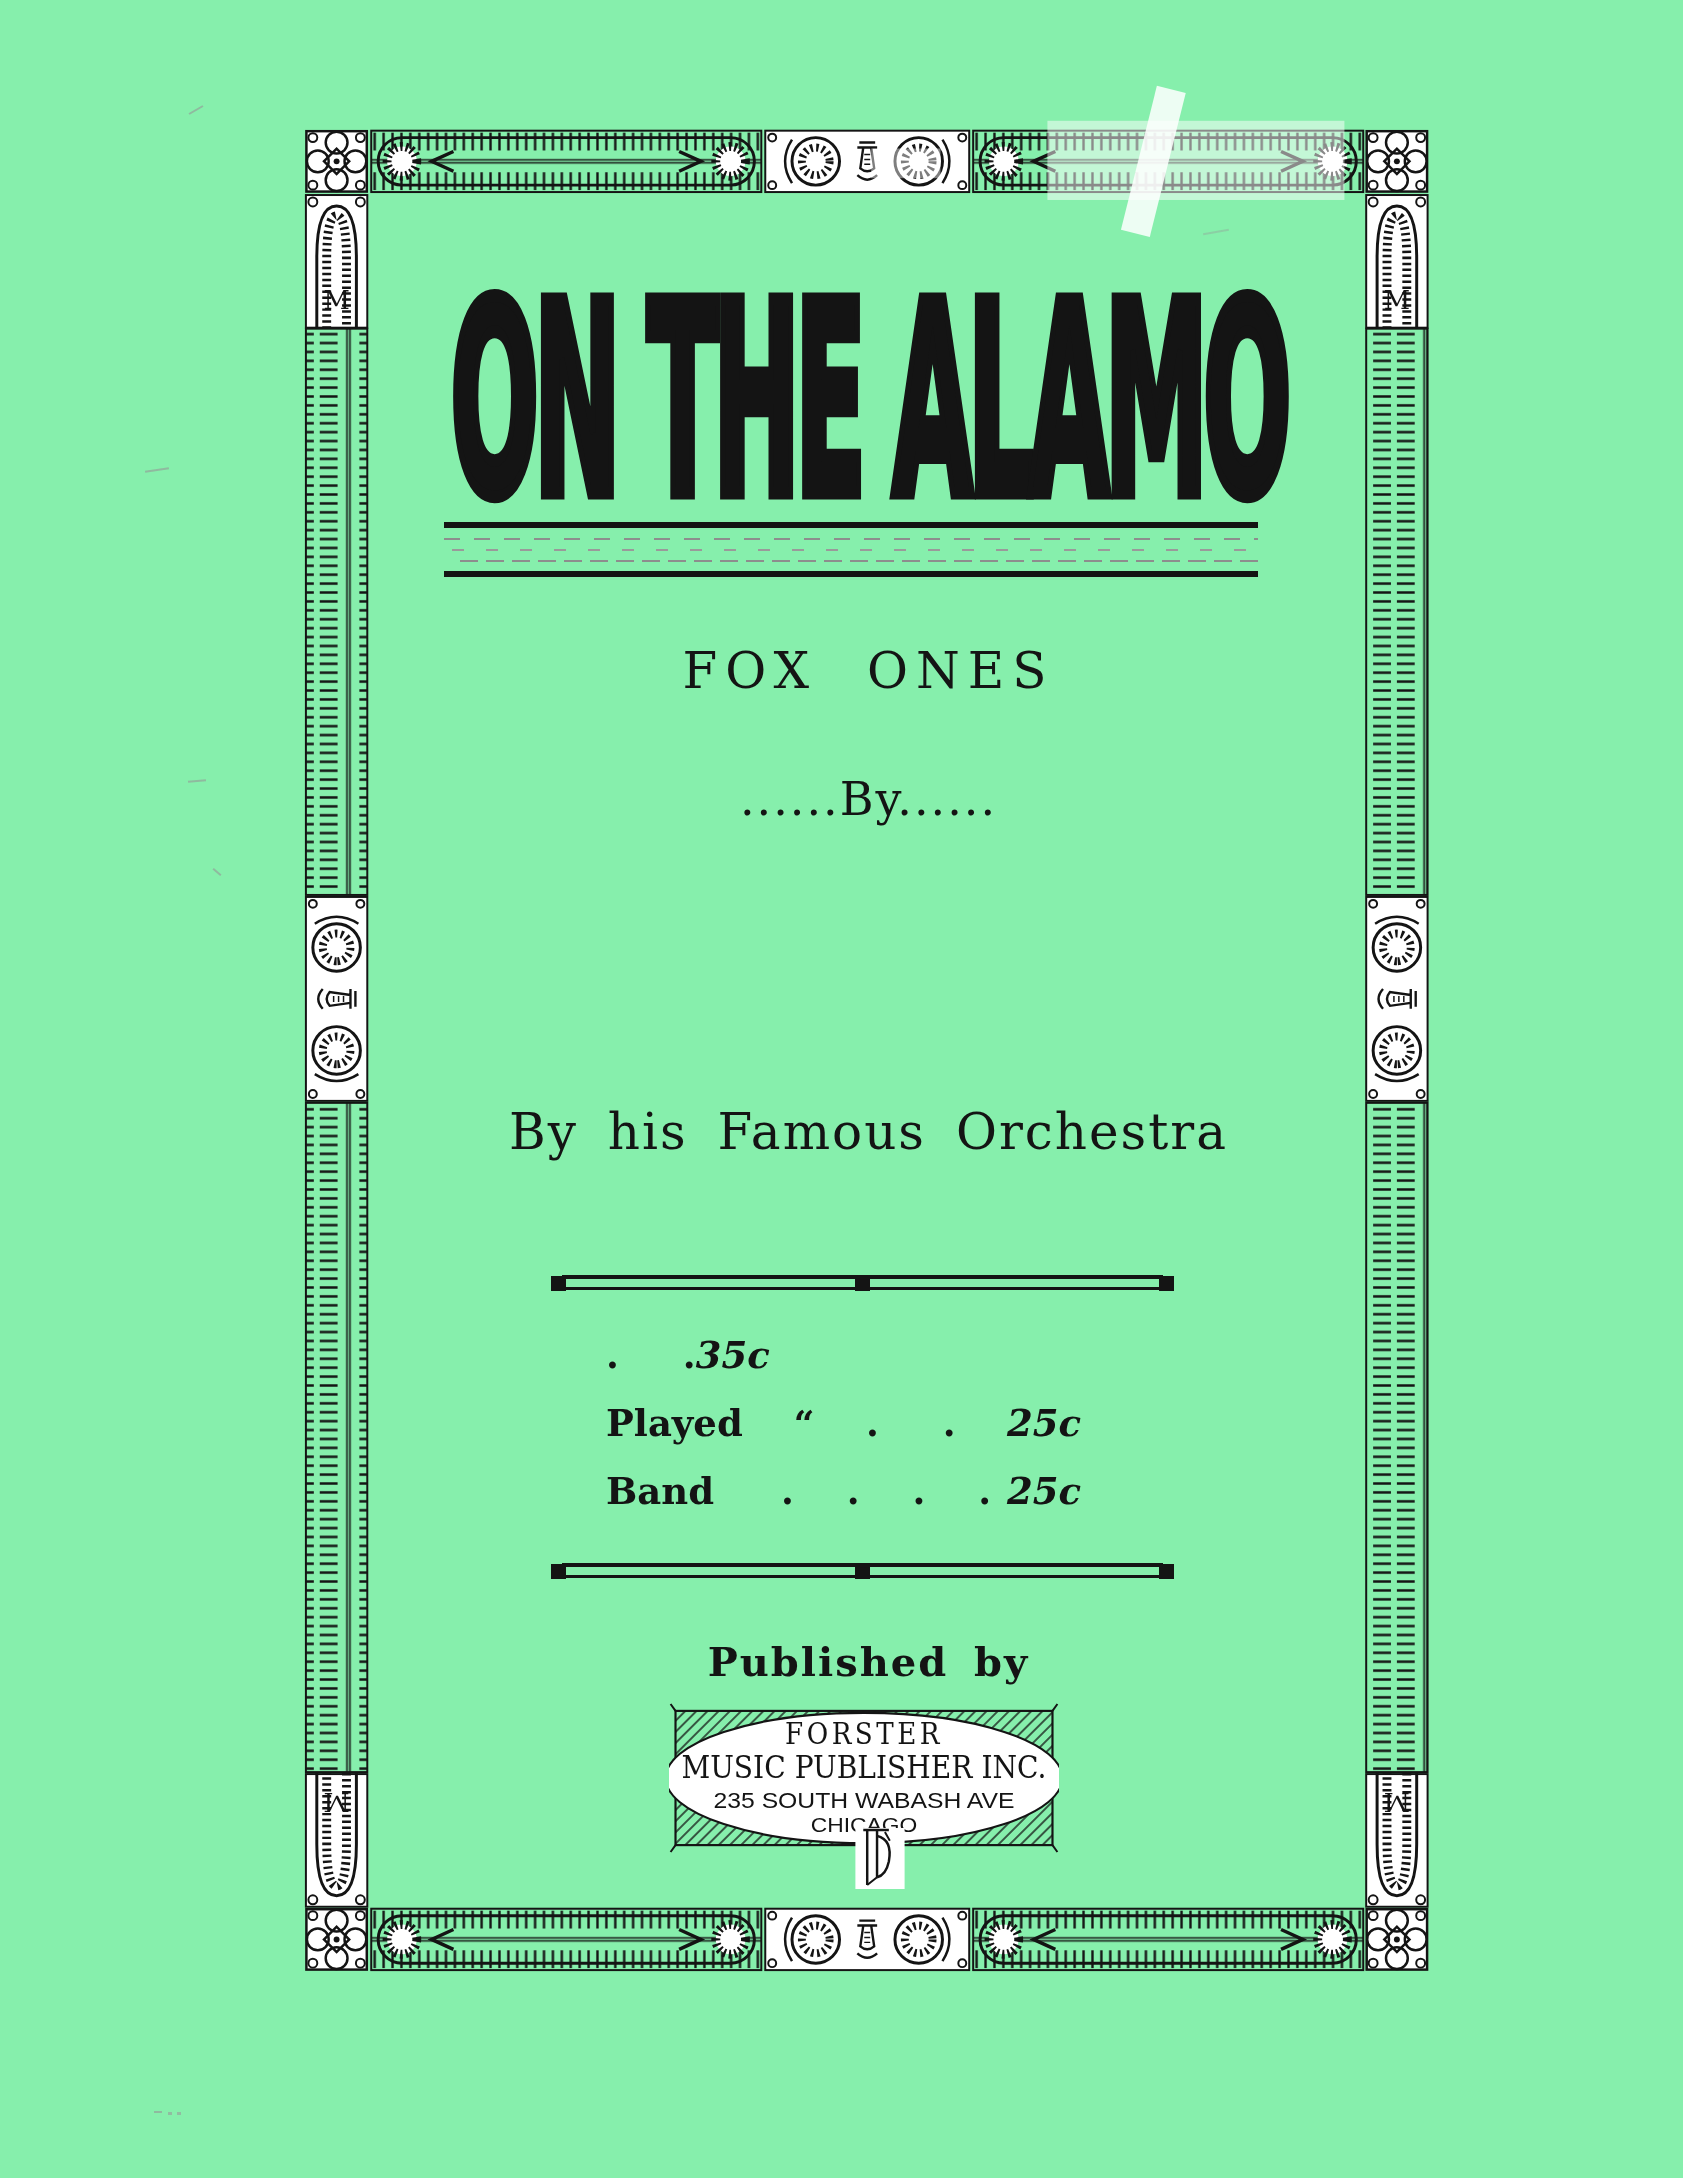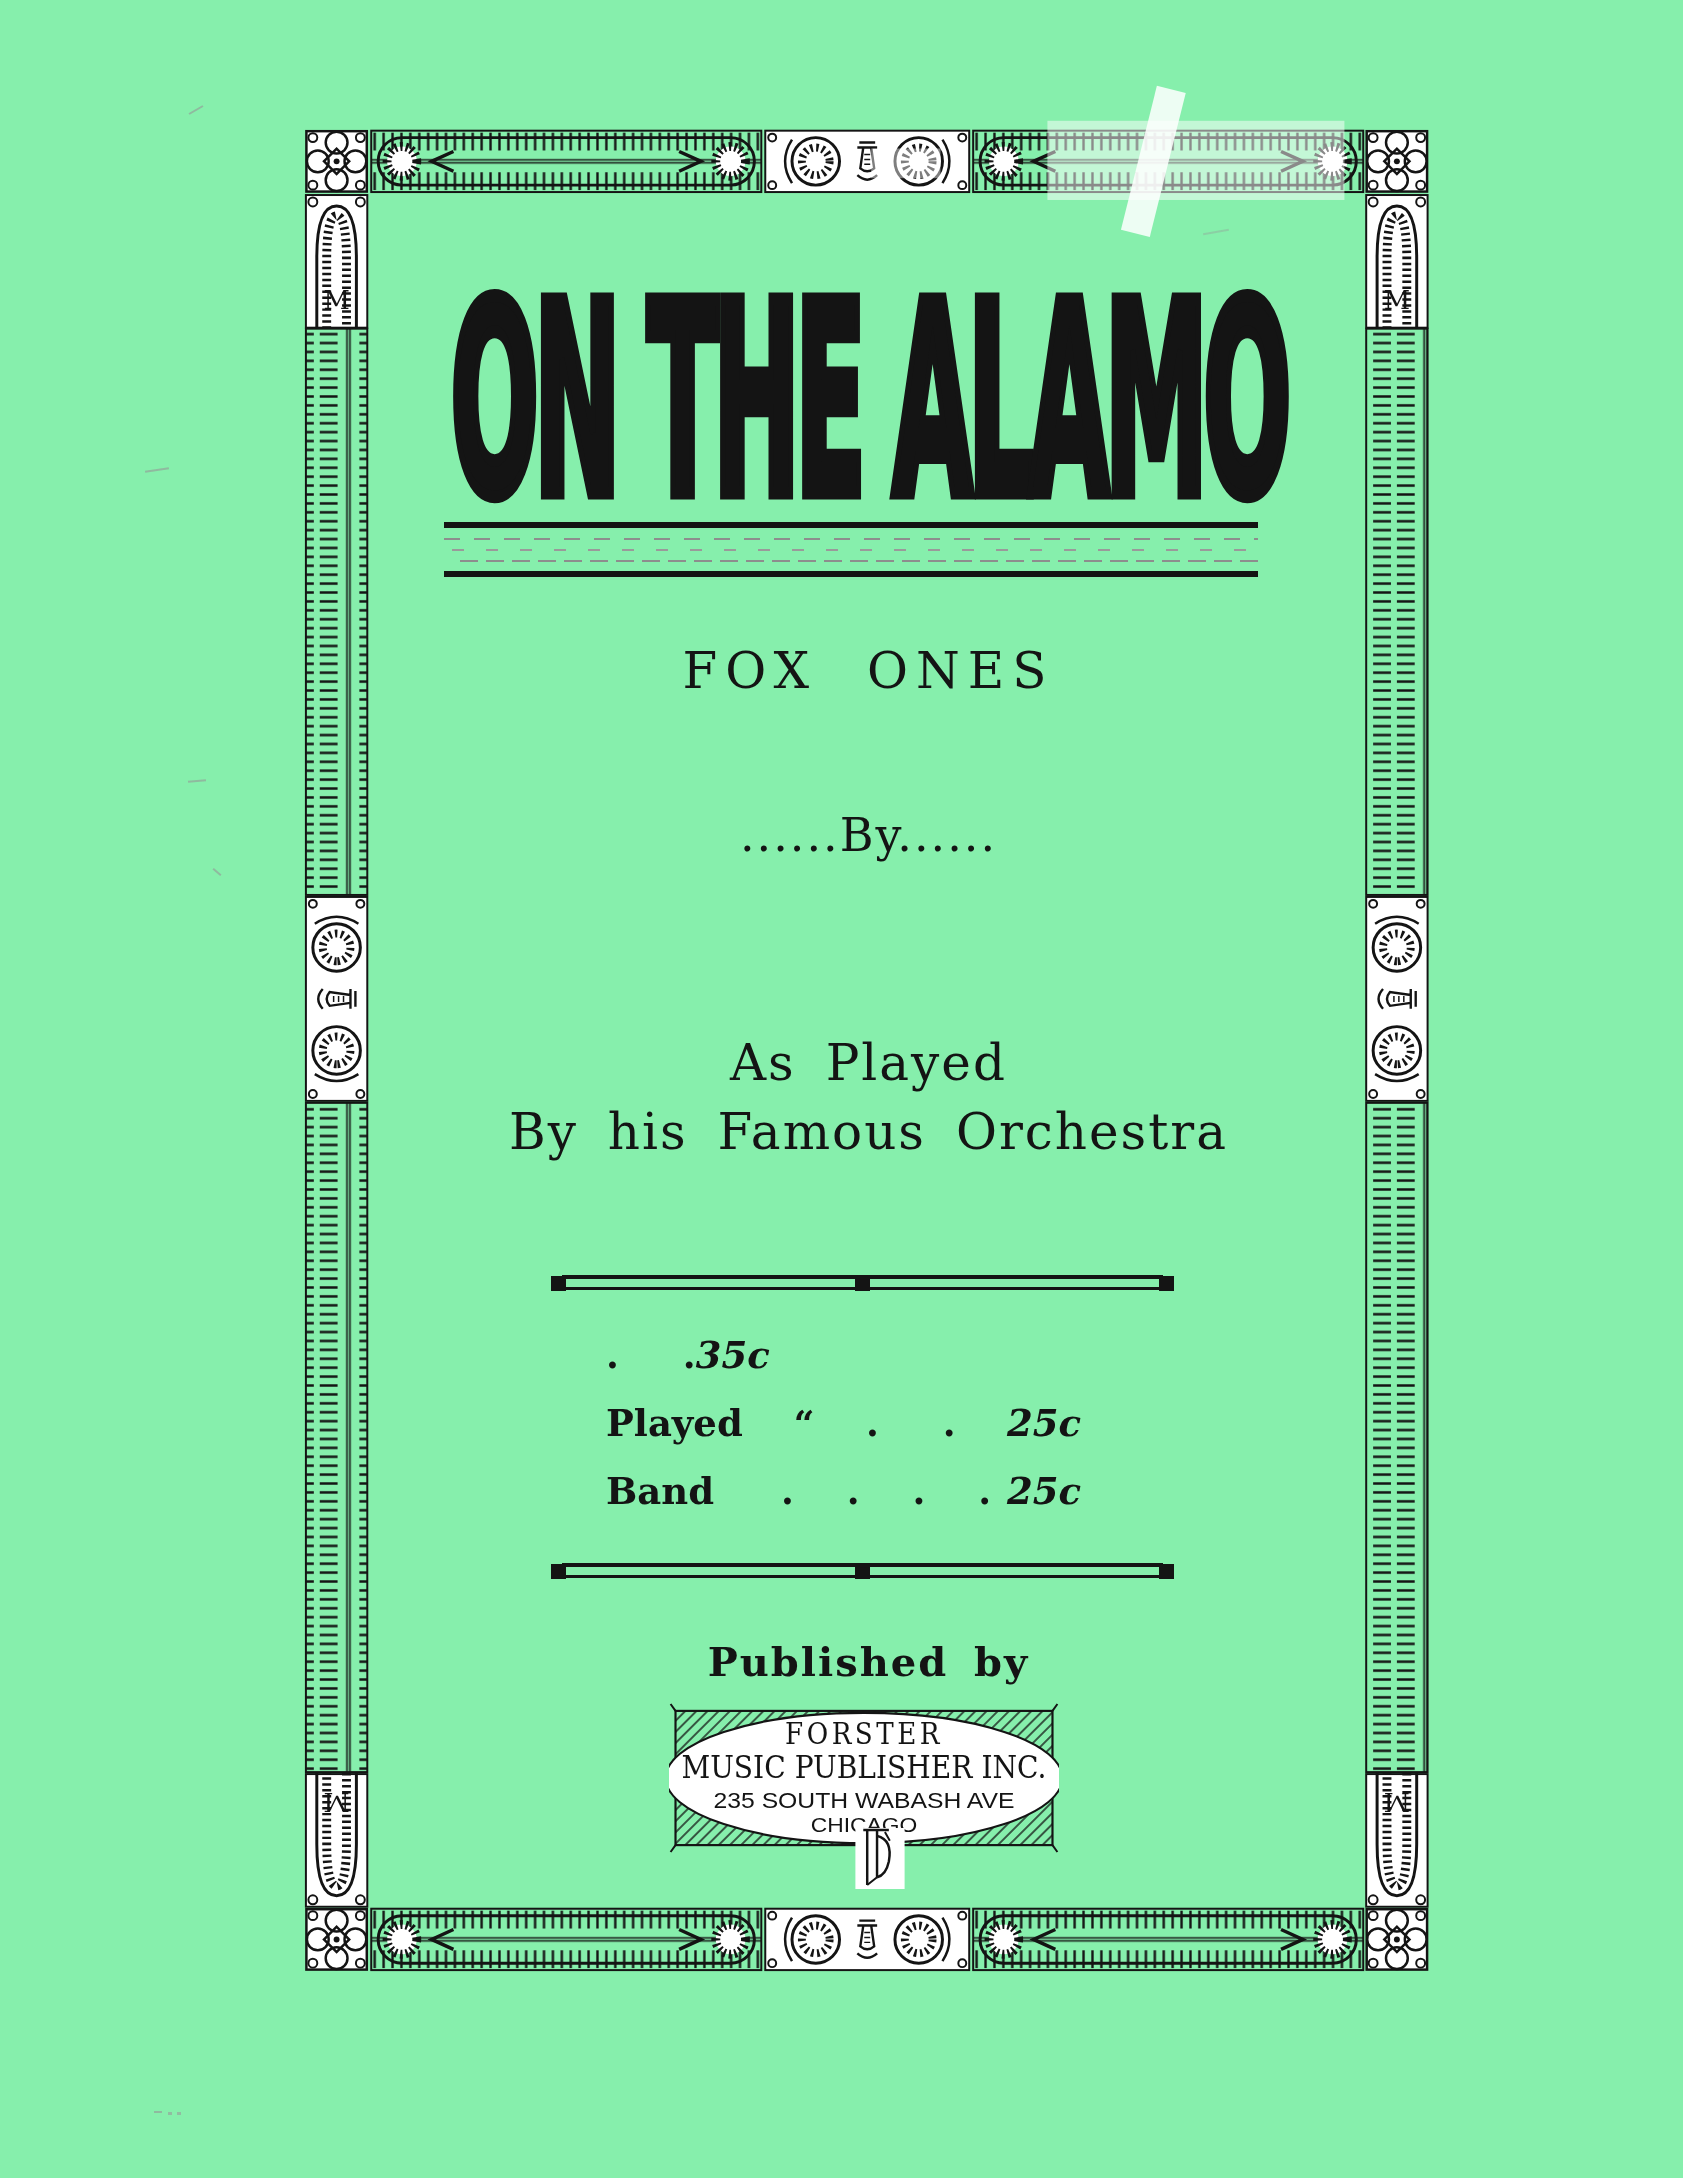--- a/index.html
+++ b/index.html
@@ -17,21 +17,21 @@
   
   .title-rule{left:444px;top:522px;width:814px;height:55px;
     background:
       linear-gradient(#141414,#141414) 0 0/100% 6px no-repeat,
       linear-gradient(#141414,#141414) 0 100%/100% 6px no-repeat,
       repeating-linear-gradient(90deg,#8d8d8d 0 16px,rgba(0,0,0,0) 16px 30px) 0 16px/100% 2px no-repeat,
       repeating-linear-gradient(90deg,#9a9a9a 0 12px,rgba(0,0,0,0) 12px 34px) 8px 27px/100% 2px no-repeat,
       repeating-linear-gradient(90deg,#8d8d8d 0 18px,rgba(0,0,0,0) 18px 26px) 16px 38px/100% 2px no-repeat;}
 
   .foxtrot{top:644px;font-size:50px;letter-spacing:8px;word-spacing:26px;line-height:55px;}
-  .byline{top:808px;font-size:46px;letter-spacing:2px;}
+  .byline{top:772px;font-size:46px;letter-spacing:2px;}
   .artist{top:834px;letter-spacing:14px;font-weight:bold;line-height:115px;white-space:nowrap;}
   .artist .init{font-size:105px;}
   .artist .rest{font-size:76px;}
   .artist .gap{display:inline-block;width:57px;}
   .tag1{top:1034px;font-size:50px;letter-spacing:2px;word-spacing:12px;}
   .tag2{top:1103px;font-size:50px;letter-spacing:2px;word-spacing:12px;}
 
   
   .price-rule{position:absolute;left:553px;width:619px;height:22px;}
   .price-rule::before{content:"";position:absolute;left:9px;right:9px;top:2px;height:4px;background:#141414;}
@@ -157,21 +157,20 @@
 
   <div class="centered title">ON THE ALAMO</div>
 
   <div class="abs title-rule"></div>
 
   <div class="centered foxtrot">FOX ONES</div>
 
   <div class="centered byline">......By......</div>
 
 
-  <div class="centered tag1">As Played</div>
   <div class="centered tag2">By his Famous Orchestra</div>
 
   <div class="price-rule rule1">
     <span class="sq l"></span>
     <span class="sq c"></span>
     <span class="sq r"></span>
   </div>
 
   <div class="prices">
     <div class="prow">

